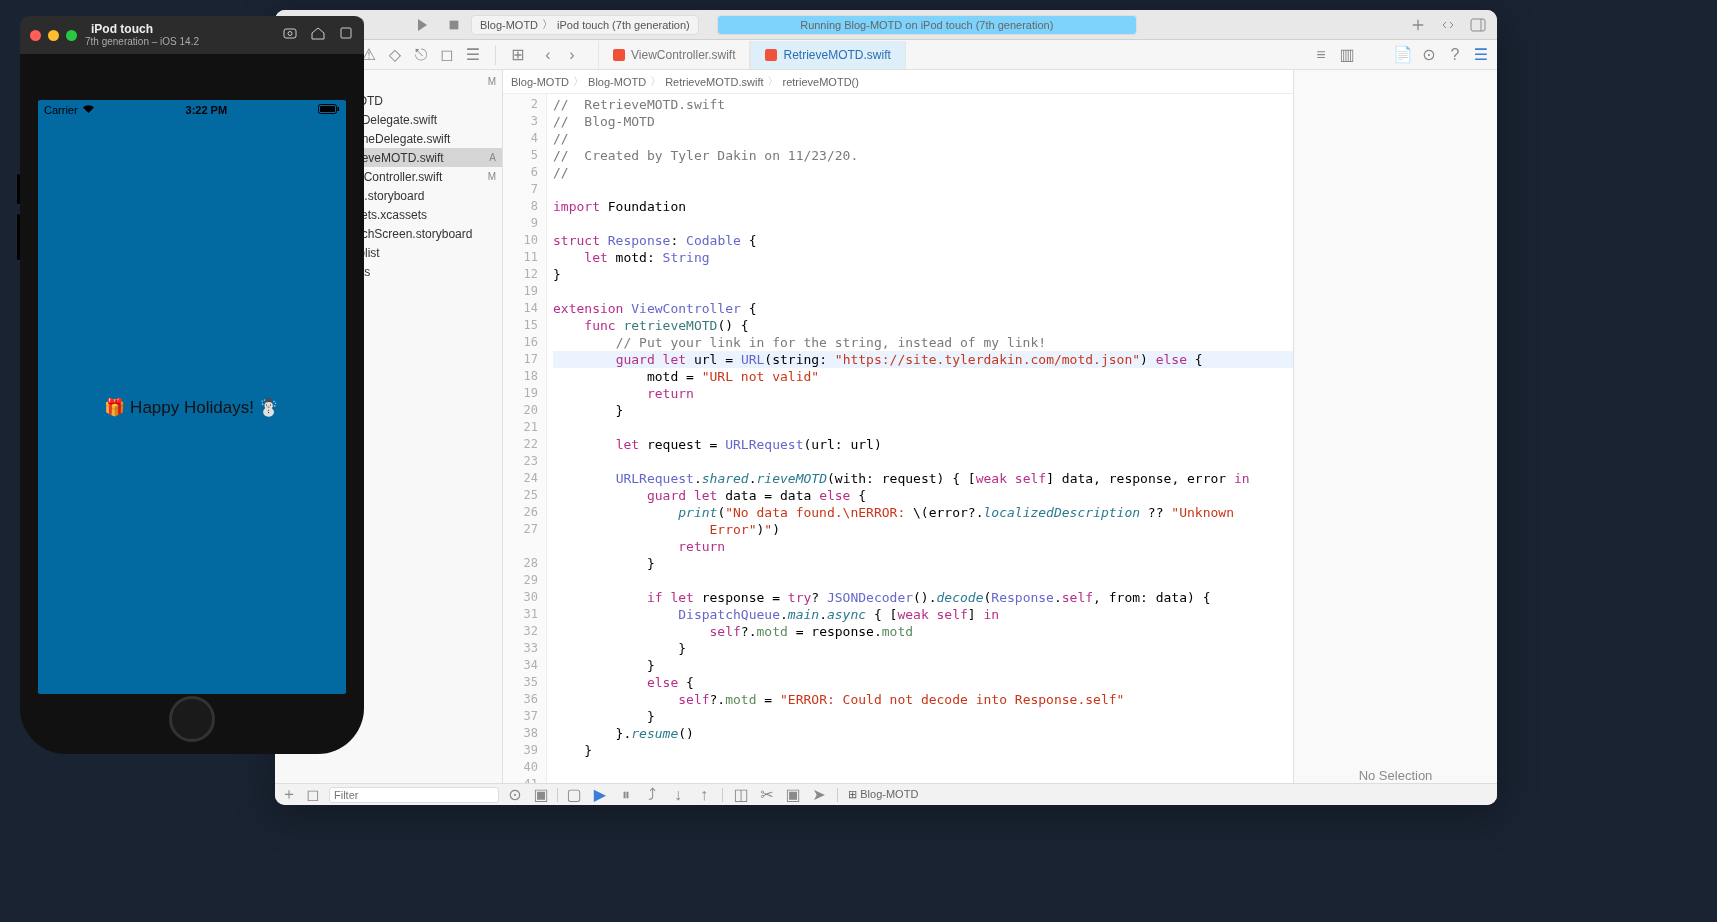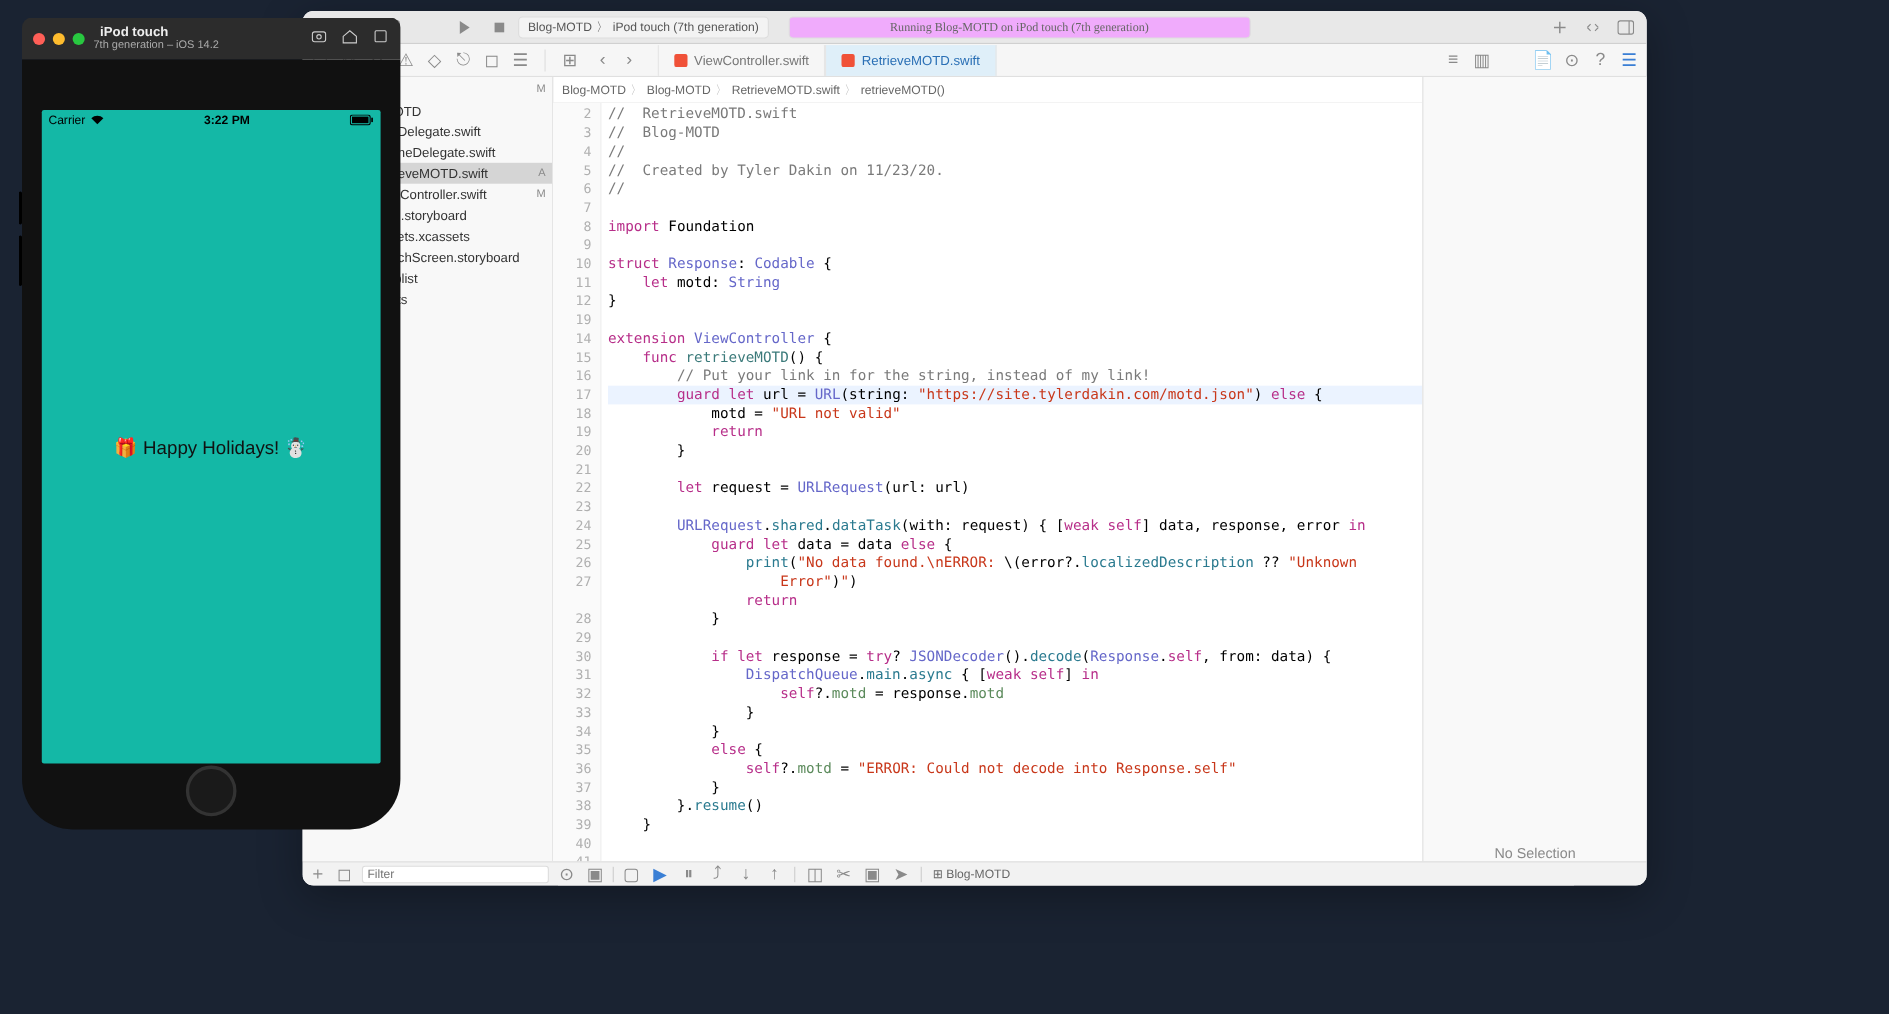--- a/index.html
+++ b/index.html
@@ -43,32 +43,31 @@
   border-radius: 4px;
   height: 20px;
   display: flex; align-items: center;
   padding: 0 8px;
   font-size: 11px;
   color: #555;
   gap: 4px;
 }
 .status-pill {
   flex: 0 0 auto;
-  background: #f0abfc;
+  background: #7dd3fc;
   border: 1px solid #ddd;
   border-radius: 4px;
   height: 20px;
   display: flex; align-items: center;
   padding: 0 10px;
   font-size: 11px;
   color: #666;
   width: 420px;
   justify-content: center;
   margin-left: 10px;
-  font-family: Liberation Serif, serif;
 }
 .tb-right { margin-left: auto; display:flex; gap: 12px; align-items:center; }
 
 .toolbar-row {
   height: 30px;
   background: #f6f6f6;
   border-bottom: 1px solid #e0e0e0;
   display: flex;
   align-items: center;
   padding: 0 8px;
@@ -137,21 +136,21 @@
 }
 .gutter div { height: 17px; line-height:17px; }
 .code { flex:1; padding-top: 2px; padding-left: 6px; }
 .code-line { height: 17px; line-height: 17px; white-space: pre; }
 .code-line.hl { background: rgba(90,160,255,0.12); }
 .t-comment { color: #7a7a7a; }
 .t-keyword { color: #b72e89; font-weight: 500; }
 .t-type    { color: #6567c9; }
 .t-func    { color: #3b7a7a; }
 .t-string  { color: #c8371a; }
-.t-ident   { color: #2a7a8f; }
+.t-ident   { color: #2a7a8f; font-style: italic; }
 .t-prop    { color: #5b8a5b; }
 
 .inspector {
   width: 204px;
   border-left: 1px solid #e0e0e0;
   background: #f9f9f9;
   display:flex; align-items:flex-end; justify-content:center;
   color:#8a8a8a;
   font-size: 13px;
 }
@@ -199,21 +198,21 @@
 
 .device-frame {
   width: 344px; height: 700px;
   background: #111;
   border-radius: 0 0 46px 46px;
   padding: 46px 18px 60px 18px;
   position: relative;
 }
 .device-screen {
   width: 100%; height: 100%;
-  background: #14b8a6;
+  background: #0369a1;
   border-radius: 2px;
   display:flex; flex-direction:column;
 }
 .status-bar {
   height: 20px;
   display:flex; align-items:center; justify-content:space-between;
   padding: 0 6px;
   font-size: 11px; font-weight:500;
 }
 .sb-left { display:flex; align-items:center; gap:4px; }
@@ -429,21 +428,21 @@
             <div class="code-line"><span class="t-keyword">extension</span> <span class="t-type">ViewController</span> {</div>
             <div class="code-line">    <span class="t-keyword">func</span> <span class="t-func">retrieveMOTD</span>() {</div>
             <div class="code-line">        <span class="t-comment">// Put your link in for the string, instead of my link!</span></div>
             <div class="code-line hl">        <span class="t-keyword">guard</span> <span class="t-keyword">let</span> url = <span class="t-type">URL</span>(string: <span class="t-string">"https://site.tylerdakin.com/motd.json"</span>) <span class="t-keyword">else</span> {</div>
             <div class="code-line">            motd = <span class="t-string">"URL not valid"</span></div>
             <div class="code-line">            <span class="t-keyword">return</span></div>
             <div class="code-line">        }</div>
             <div class="code-line"></div>
             <div class="code-line">        <span class="t-keyword">let</span> request = <span class="t-type">URLRequest</span>(url: url)</div>
             <div class="code-line"></div>
-            <div class="code-line">        <span class="t-type">URLRequest</span>.<span class="t-ident">shared</span>.<span class="t-ident">dataTask</span>(with: request) { [<span class="t-keyword">weak</span> <span class="t-keyword">self</span>] data, response, error <span class="t-keyword">in</span></div>
+            <div class="code-line">        <span class="t-type">URLRequest</span>.<span class="t-ident">shared</span>.<span class="t-ident">rieveMOTD</span>(with: request) { [<span class="t-keyword">weak</span> <span class="t-keyword">self</span>] data, response, error <span class="t-keyword">in</span></div>
             <div class="code-line">            <span class="t-keyword">guard</span> <span class="t-keyword">let</span> data = data <span class="t-keyword">else</span> {</div>
             <div class="code-line" style="height: 34px; white-space: pre-wrap;">                <span class="t-ident">print</span>(<span class="t-string">"No data found.\nERROR: </span>\(error?.<span class="t-ident">localizedDescription</span> ?? <span class="t-string">"Unknown
                     Error"</span>)<span class="t-string">"</span>)</div>
             <div class="code-line">                <span class="t-keyword">return</span></div>
             <div class="code-line">            }</div>
             <div class="code-line"></div>
             <div class="code-line">            <span class="t-keyword">if</span> <span class="t-keyword">let</span> response = <span class="t-keyword">try</span>? <span class="t-type">JSONDecoder</span>().<span class="t-ident">decode</span>(<span class="t-type">Response</span>.<span class="t-keyword">self</span>, from: data) {</div>
             <div class="code-line">                <span class="t-type">DispatchQueue</span>.<span class="t-ident">main</span>.<span class="t-ident">async</span> { [<span class="t-keyword">weak</span> <span class="t-keyword">self</span>] <span class="t-keyword">in</span></div>
             <div class="code-line">                    <span class="t-keyword">self</span>?.<span class="t-prop">motd</span> = response.<span class="t-prop">motd</span></div>
             <div class="code-line">                }</div>

